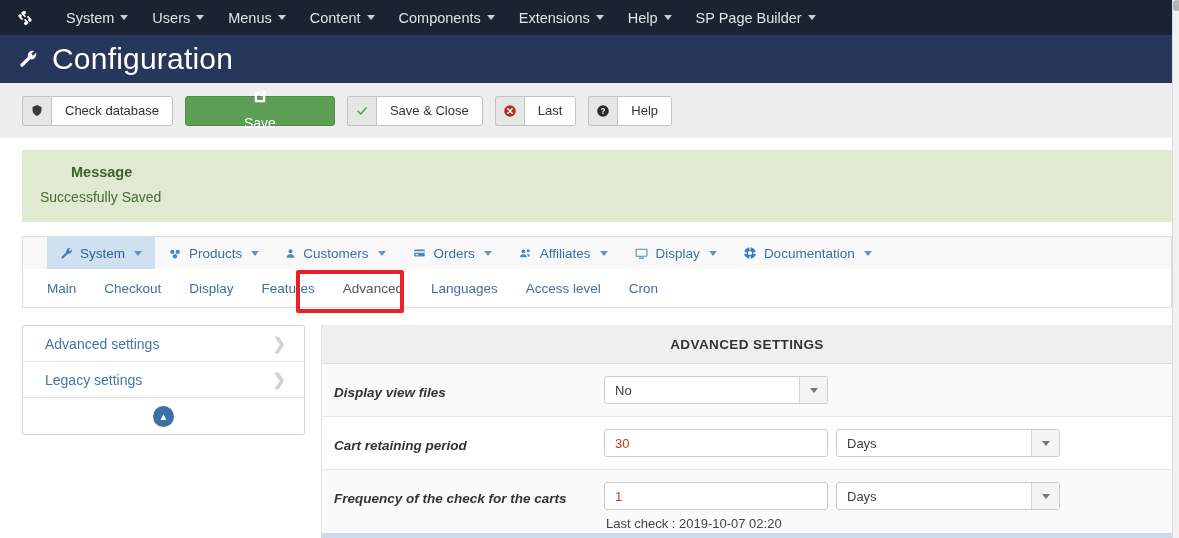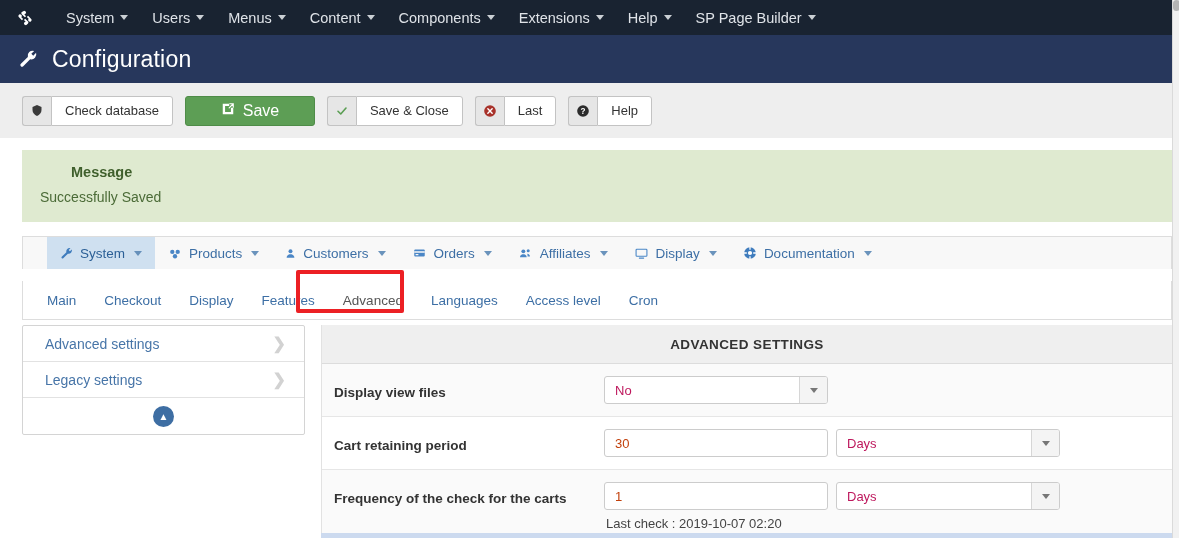--- a/index.html
+++ b/index.html
@@ -37,21 +37,21 @@
   }
 
   
   .pagehead {
     position: absolute; top: 35px; left: 0; width: 1172px; height: 48px;
     background: #27375c;
     display: flex; align-items: center; padding-left: 18px;
   }
   .pagehead .wrench { color: #ffffff; font-size: 19px; margin-right: 14px; display:flex; }
   .pagehead h1 {
-    color: #ffffff; font-size: 23px; font-weight: 400; margin: 0;
+    color: #ffffff; font-size: 30px; font-weight: 400; margin: 0;
     letter-spacing: .2px;
   }
 
   
   .toolbar-wrap {
     position: absolute; top: 83px; left: 0; width: 1172px; height: 55px;
     background: #eeeeee;
     display: flex; align-items: center; padding-left: 22px; gap: 12px;
   }
   .btn-group { display: flex; align-items: stretch; height: 30px; text-align: center; }
@@ -61,23 +61,24 @@
     display: flex; align-items: center; justify-content: center;
     font-size: 12px; color: #444; cursor: pointer;
   }
   .btn-lbl {
     background: #ffffff; border: 1px solid #c3c3c3; border-radius: 0 3px 3px 0;
     padding: 0 13px; display: flex; align-items: center;
     font-size: 13px; color: #333; cursor: pointer; white-space: nowrap;
   }
   .btn-save {
     background: #5d9e55; border: 1px solid #4f8c48; border-radius: 3px;
-    height: 30px; width: 130px; color: #ffffff; font-size: 16px;
+    height: 30px; width: 150px; color: #ffffff; font-size: 14px;
     display: flex; align-items: center; justify-content: center; gap: 8px;
     cursor: pointer;
+    flex-direction: column;
   }
 
   
   .msg-area {
     position: absolute; top: 138px; left: 0; width: 1172px; height: 92px;
     background: #ffffff; padding: 12px 0 0 22px;
   }
   .msg-box {
     background: #dfead0; width: 1150px; height: 72px;
     padding: 14px 18px; color: #3d5d2a;
@@ -94,21 +95,21 @@
   .subnav-item {
     display: flex; align-items: center; gap: 7px; padding: 0 13px;
     font-size: 13.5px; color: #3d6fa5; cursor: pointer; white-space: nowrap;
   }
   .subnav-item.active { background: #cfe0f0; color: #2b5f96; }
   .subnav-item .ic { color: #4a86c6; font-size: 13px; display: flex; }
   .subnav-item .caret-down { border-top-color: #5a87b5; margin-left: 2px; }
 
   
   .tabs {
-    position: absolute; top: 281px; left: 22px; width: 1150px; height: 39px;
+    position: absolute; top: 269px; left: 22px; width: 1150px; height: 39px;
     background: #ffffff; border: 1px solid #dddddd; border-top: none;
     border-bottom: 1px solid #dddddd;
     display: flex; align-items: center; padding-left: 10px;
   }
   .tab {
     font-size: 13.5px; color: #3d6fa5; padding: 6px 14px; cursor: pointer;
     white-space: nowrap;
   }
   .tab.active { color: #555555; }
 
@@ -150,34 +151,34 @@
     display: flex; align-items: center; justify-content: center;
     font-size: 13.5px; font-weight: bold; color: #333333; letter-spacing: .4px;
   }
   .frow {
     display: flex; align-items: flex-start; border-bottom: 1px solid #e6e6e6;
     padding: 12px 0 12px 12px; background: #fafafa;
   }
   .frow.alt { background: #ffffff; }
   .frow .flabel {
     width: 270px; font-size: 13.5px; font-weight: bold; color: #333333;
-    padding-top: 9px; padding-left: 0px;
+    padding-top: 9px; padding-left: 0px; font-style: italic;
   }
   .fctrl { display: flex; flex-direction: column; gap: 6px; }
   .fline { display: flex; align-items: center; gap: 8px; }
 
   .select {
     display: flex; align-items: stretch; height: 28px;
     border: 1px solid #cccccc; border-radius: 3px; background: #ffffff;
     min-width: 224px;
   }
   .select.wide { min-width: 224px; }
   .select .sval {
     flex: 1; display: flex; align-items: center; padding: 0 10px;
-    font-size: 13px; color: #be185d;
+    font-size: 13px; color: #404040;
   }
   .select .sarrow {
     width: 28px; background: #f4f4f4; border-left: 1px solid #d6d6d6;
     display: flex; align-items: center; justify-content: center;
     border-radius: 0 2px 2px 0;
   }
   .sarrow i {
     width: 0; height: 0; border-left: 4px solid transparent;
     border-right: 4px solid transparent; border-top: 5px solid #777;
     display: block;

